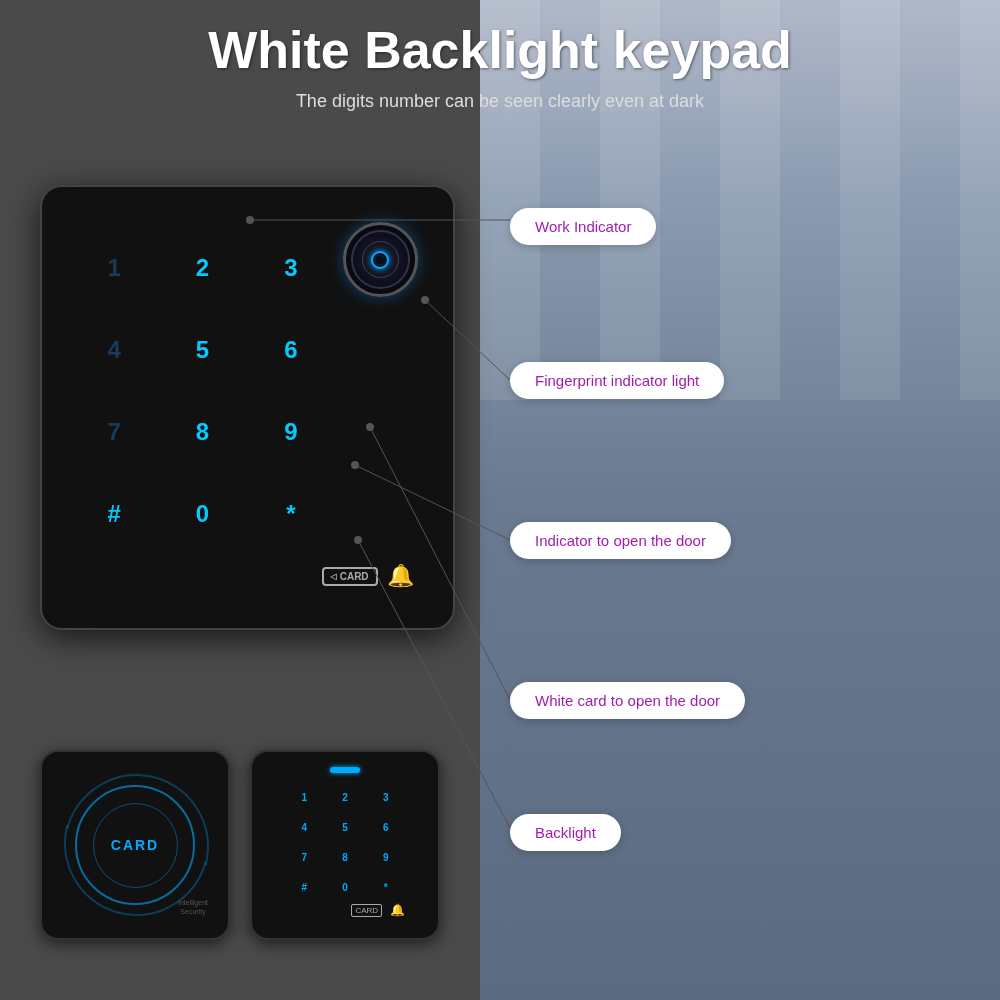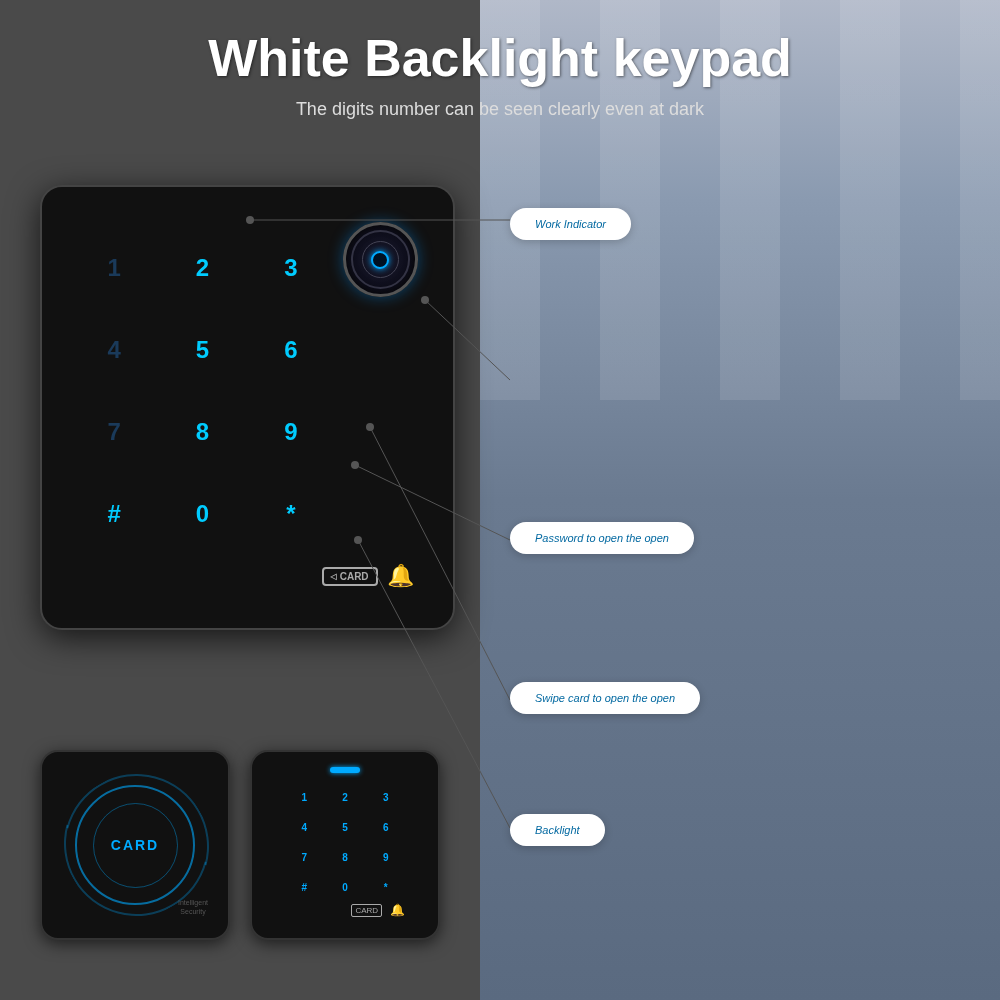--- a/index.html
+++ b/index.html
@@ -37,21 +37,21 @@
     .content {
       position: relative;
       z-index: 1;
       width: 1000px;
       height: 1000px;
     }
 
     
     .header {
       text-align: center;
-      padding: 30px 20px 10px;
+      padding: 22px 20px 10px;
     }
     .header h1 {
       color: white;
       font-size: 52px;
       font-weight: 900;
       line-height: 1.1;
       text-shadow: 1px 1px 3px rgba(0,0,0,0.5);
     }
     .header p {
       color: #ddd;
@@ -195,25 +195,24 @@
       border: 2px solid #00aaff;
       background: #001122;
       box-shadow: 0 0 6px #00aaff;
       position: relative;
       z-index: 2;
     }
     .annotation-label {
       background: white;
       border-radius: 25px;
       padding: 10px 25px;
-      font-size: 11px;
-      color: #0369a1;
+      font-size: 15px;
+      color: #a21caf;
       white-space: nowrap;
       box-shadow: 0 2px 8px rgba(0,0,0,0.2);
-      font-style: italic;
     }
 
     
     .bottom-devices {
       position: absolute;
       bottom: 60px;
       left: 40px;
       display: flex;
       gap: 20px;
     }
@@ -418,27 +417,30 @@
         <div class="card-chip">CARD</div>
       </div>
       <div class="bell-key">🔔</div>
     </div>
   </div>
 
   <div style="position:absolute; top:208px; left:510px; z-index:4;">
     <div class="annotation-label">Work Indicator</div>
   </div>
 
+  <div style="position:absolute; top:362px; left:510px; z-index:4;">
+    <div class="annotation-label">Fingerprint indicator light</div>
+  </div>
 
   <div style="position:absolute; top:522px; left:510px; z-index:4;">
-    <div class="annotation-label">Password to open the open</div>
+    <div class="annotation-label">Indicator to open the door</div>
   </div>
 
   <div style="position:absolute; top:682px; left:510px; z-index:4;">
-    <div class="annotation-label">Swipe card to open the open</div>
+    <div class="annotation-label">White card to open the door</div>
   </div>
 
   <div style="position:absolute; top:814px; left:510px; z-index:4;">
     <div class="annotation-label">Backlight</div>
   </div>
 
   <div class="bottom-devices">
 
     <div class="mini-device">
       <div class="card-reader-content">

